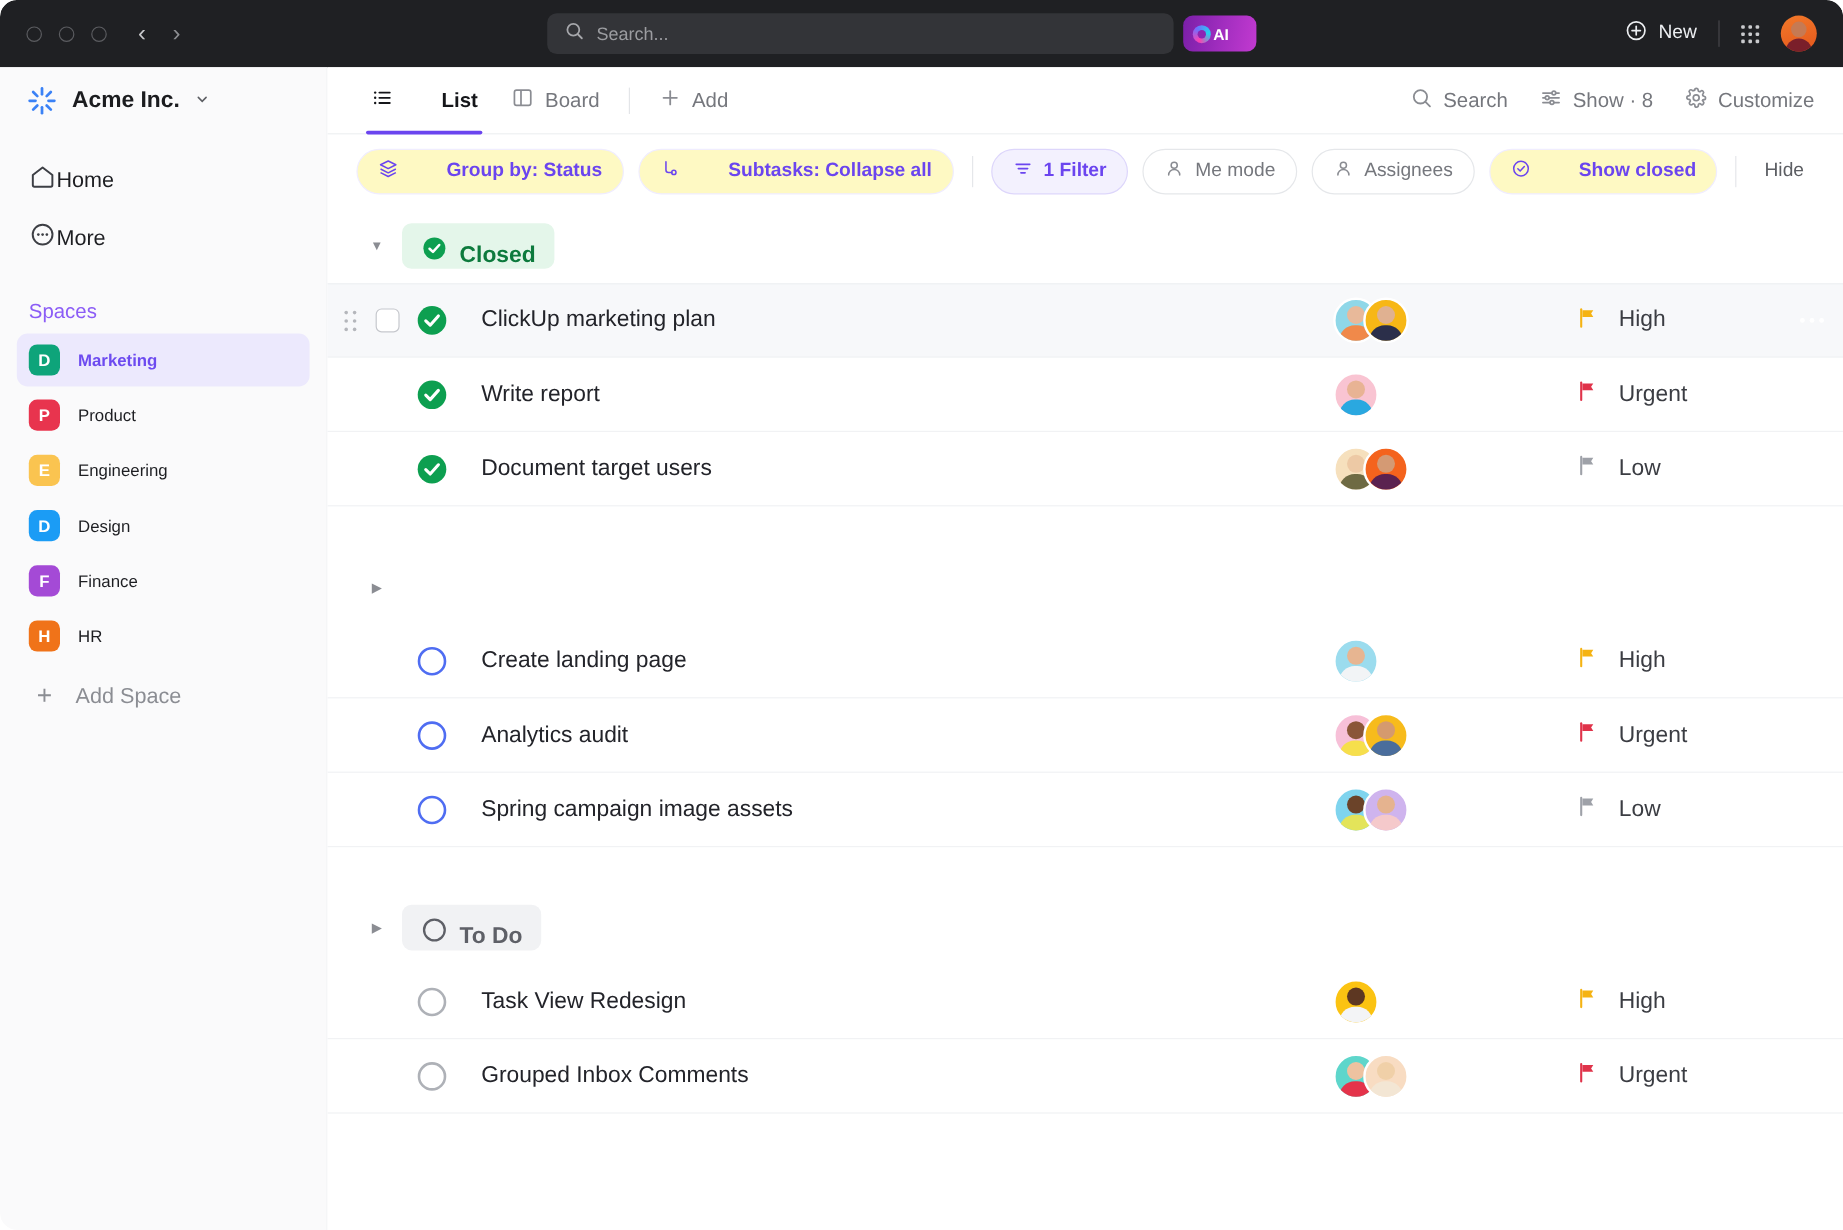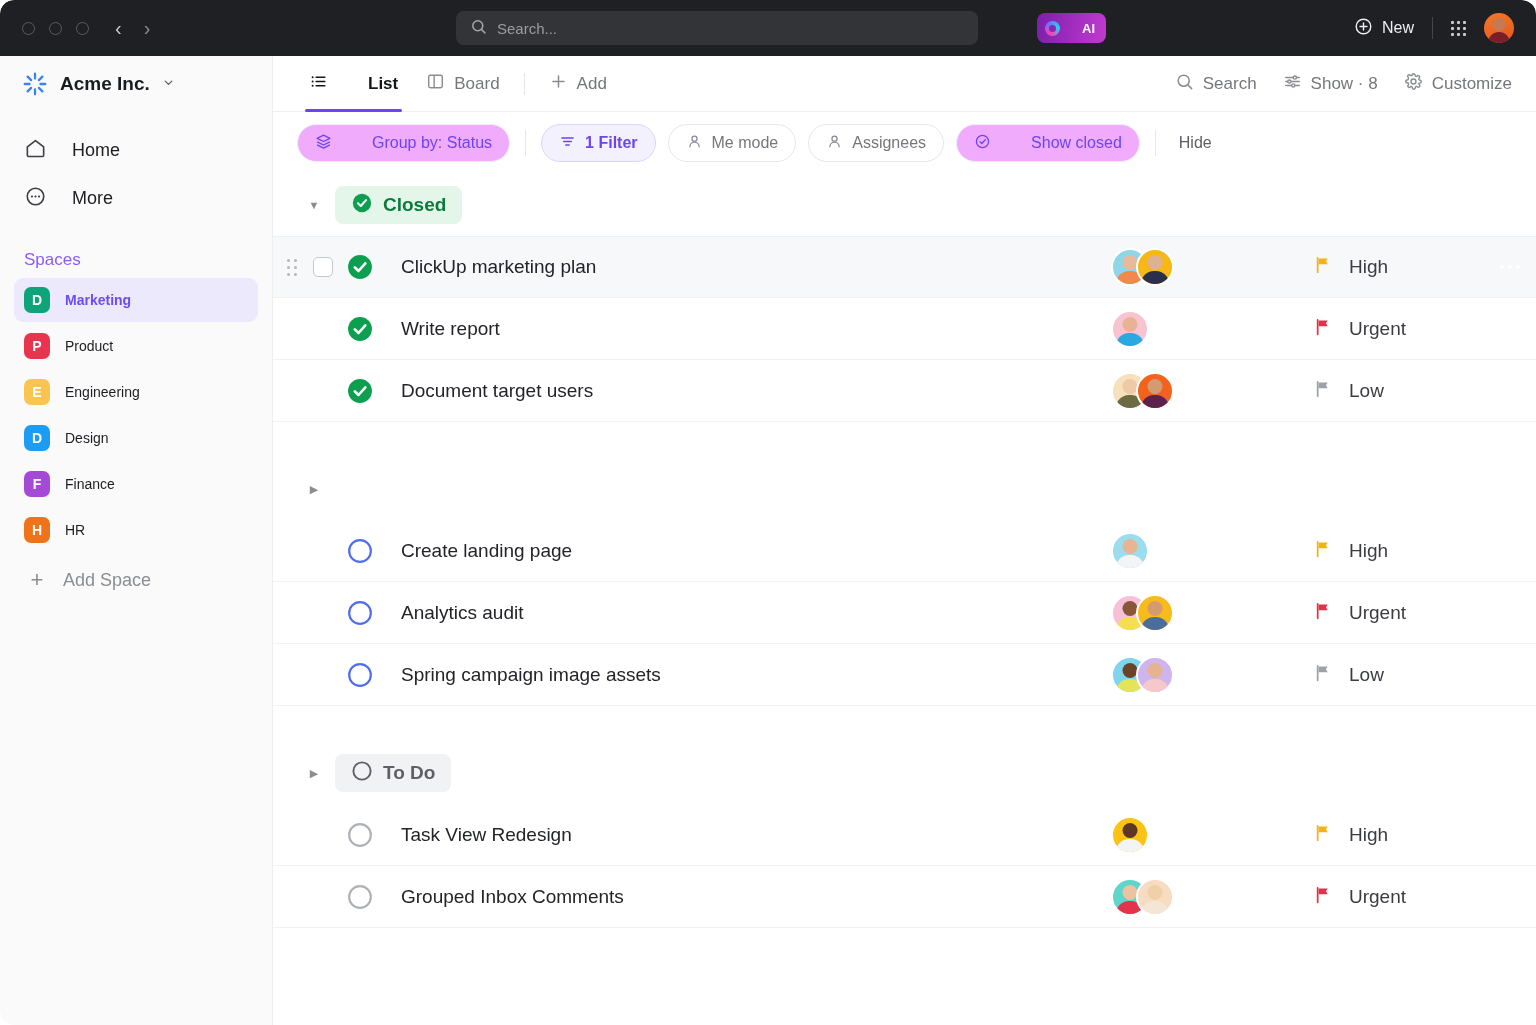--- a/index.html
+++ b/index.html
@@ -40,25 +40,25 @@
     background: #333438; border-radius: 8px;
     display: flex; align-items: center; padding: 0 14px; gap: 10px;
   }
   .searchwrap input {
     flex: 1; background: transparent; border: 0; outline: 0;
     color: #e6e7ea; font-size: 15px; font-family: "Liberation Sans", sans-serif;
   }
   .searchwrap input::placeholder { color: #9b9ca0; }
 
   .ai-pill {
-    position: absolute; left: 1037px; top: 13px;
-    height: 30px; padding: 0 11px 0 8px;
+    position: absolute; left: 986px; top: 13px;
+    height: 30px; padding: 0 23px 0 8px;
     border-radius: 8px;
     background: linear-gradient(100deg, #7a1fa8 0%, #a32ec0 55%, #c23ad0 100%);
-    display: flex; align-items: center; gap: 22px;
+    display: flex; align-items: center; gap: 2px;
     color: #fff; font-size: 13px; font-weight: 700;
   }
   .ai-ring {
     width: 15px; height: 15px; border-radius: 50%;
     background: conic-gradient(from 200deg,#ff3fb0,#6f6fff,#22d3ee,#ff3fb0);
     position: relative;
   }
   .ai-ring::after {
     content:""; position:absolute; inset:4px; border-radius:50%;
     background:#8d25b4;
@@ -104,21 +104,21 @@
     display: flex; align-items: center; gap: 12px;
     height: 56px; padding-left: 22px; cursor: pointer;
   }
   .ws-logo { width: 26px; height: 26px; position: relative; }
   .ws-logo svg { display: block; }
   .ws-name { font-size: 19px; font-weight: 700; color: #1b1c1f; }
   .chev { color: #5c5e63; font-size: 13px; }
 
   .nav { margin-top: 14px; }
   .nav-item {
-    display: flex; align-items: center; gap: 25px;
+    display: flex; align-items: center; gap: 0;
     height: 48px; margin: 0 14px; padding-left: 10px;
     border-radius: 9px; cursor: pointer; position: relative;
   }
   .nav-label { font-size: 18px; color: #1d1e22; }
   .badge {
     position: absolute; right: 14px;
     min-width: 26px; height: 26px; border-radius: 13px;
     background: #e0197f; color: #fff;
     font-size: 14px; font-weight: 700;
     display: flex; align-items: center; justify-content: center;
@@ -187,37 +187,37 @@
     padding-left: 24px; gap: 12px;
   }
   .chip {
     display: flex; align-items: center; gap: 9px;
     height: 38px; padding: 0 17px;
     border-radius: 19px; font-size: 16px; cursor: pointer;
     border: 1px solid #e5e7ea; color: #75777d; background: #fff;
     white-space: nowrap;
   }
   .chip.purple {
-    background: #f0abfc; border-color: #f0edfe; color: #6b45ef; font-weight: 400; gap: 40px;
+    background: #fef9c3; border-color: #f0edfe; color: #6b45ef; font-weight: 700; gap: 40px;
   }
   .chip.purple-outline {
     background: #f3f1fe; border-color: #ddd6fb; color: #6b45ef; font-weight: 600;
   }
   .chip-sep { width: 1px; height: 26px; background: #e5e7ea; margin: 0 3px; }
   .hide-btn { font-size: 16px; color: #5c5e63; cursor: pointer; padding: 0 8px; }
 
   
   .list { position: relative; }
   .group-head {
     display: flex; align-items: center; gap: 14px;
     height: 62px; padding-left: 34px;
   }
   .caret { color: #8b8d93; font-size: 11px; width: 14px; text-align: center; cursor: pointer; }
   .status-pill {
-    display: inline-flex; align-items: center; gap: 10px;
+    display: inline-flex; align-items: flex-end; gap: 10px;
     height: 38px; padding: 0 16px; border-radius: 8px;
     font-size: 19px; font-weight: 700;
   }
   .status-pill.closed { background: #e4f6ea; color: #0d7a3d; }
   .status-pill.inprog { background: #eceaff; color: #3a5bf0; }
   .status-pill.todo   { background: #f1f2f4; color: #5e6067; }
 
   .row {
     display: flex; align-items: center;
     height: 62px; position: relative;
@@ -480,20 +480,29 @@
       <div class="chip purple">
         <span>
           <svg width="17" height="17" viewBox="0 0 24 24" fill="none" stroke="#6b45ef" stroke-width="1.8" stroke-linejoin="round">
             <polygon points="12,3 21,7.5 12,12 3,7.5"></polygon>
               <polyline points="3,12.5 12,17 21,12.5"></polyline>
               <polyline points="3,16.8 12,21.3 21,16.8"></polyline>
           </svg>
         </span>
         <span>Group by: Status</span>
       </div>
+      <div class="chip purple">
+        <span>
+          <svg width="17" height="17" viewBox="0 0 24 24" fill="none" stroke="#6b45ef" stroke-width="1.8" stroke-linecap="round">
+            <path d="M7 4v9.5a3 3 0 0 0 3 3h4"></path>
+              <circle cx="16.3" cy="16.5" r="2.5"></circle>
+          </svg>
+        </span>
+        <span>Subtasks: Collapse all</span>
+      </div>
       <span class="chip-sep"></span>
       <div class="chip purple-outline">
         <span>
           <svg width="17" height="17" viewBox="0 0 24 24" fill="none" stroke="#6b45ef" stroke-width="1.9" stroke-linecap="round">
             <line x1="4" y1="7" x2="20" y2="7"></line>
               <line x1="6.5" y1="12" x2="17.5" y2="12"></line>
               <line x1="9.5" y1="17" x2="14.5" y2="17"></line>
           </svg>
         </span>
         <span>1 Filter</span>

